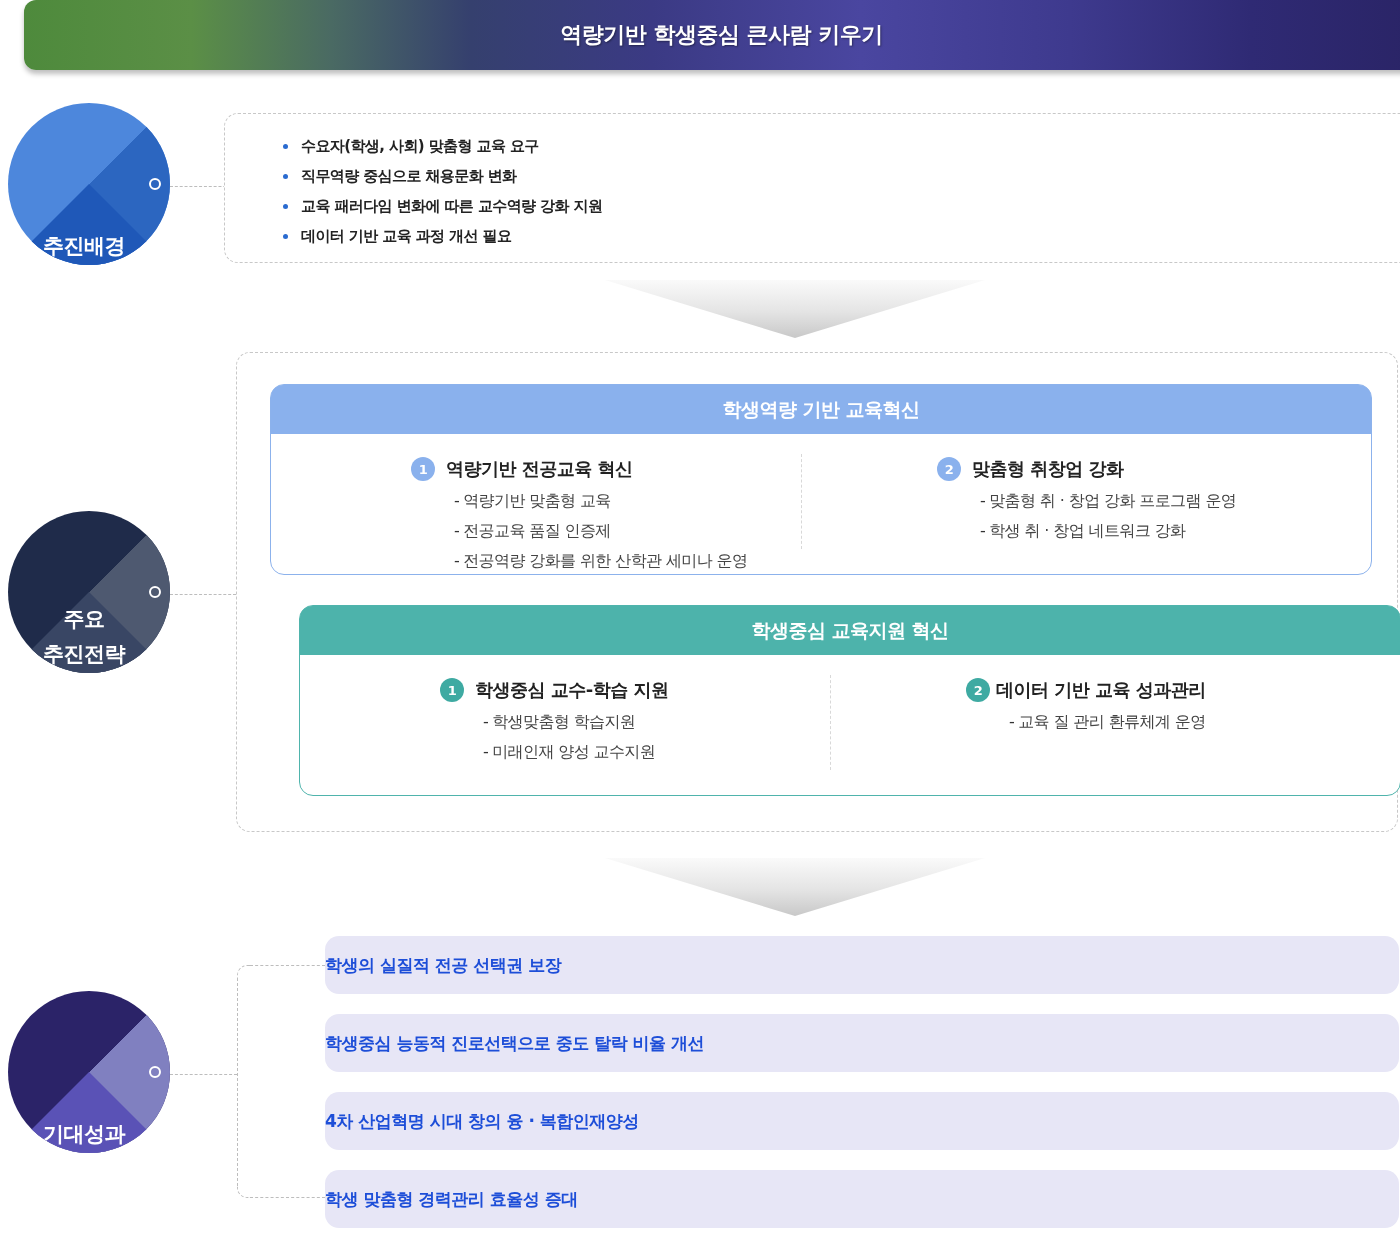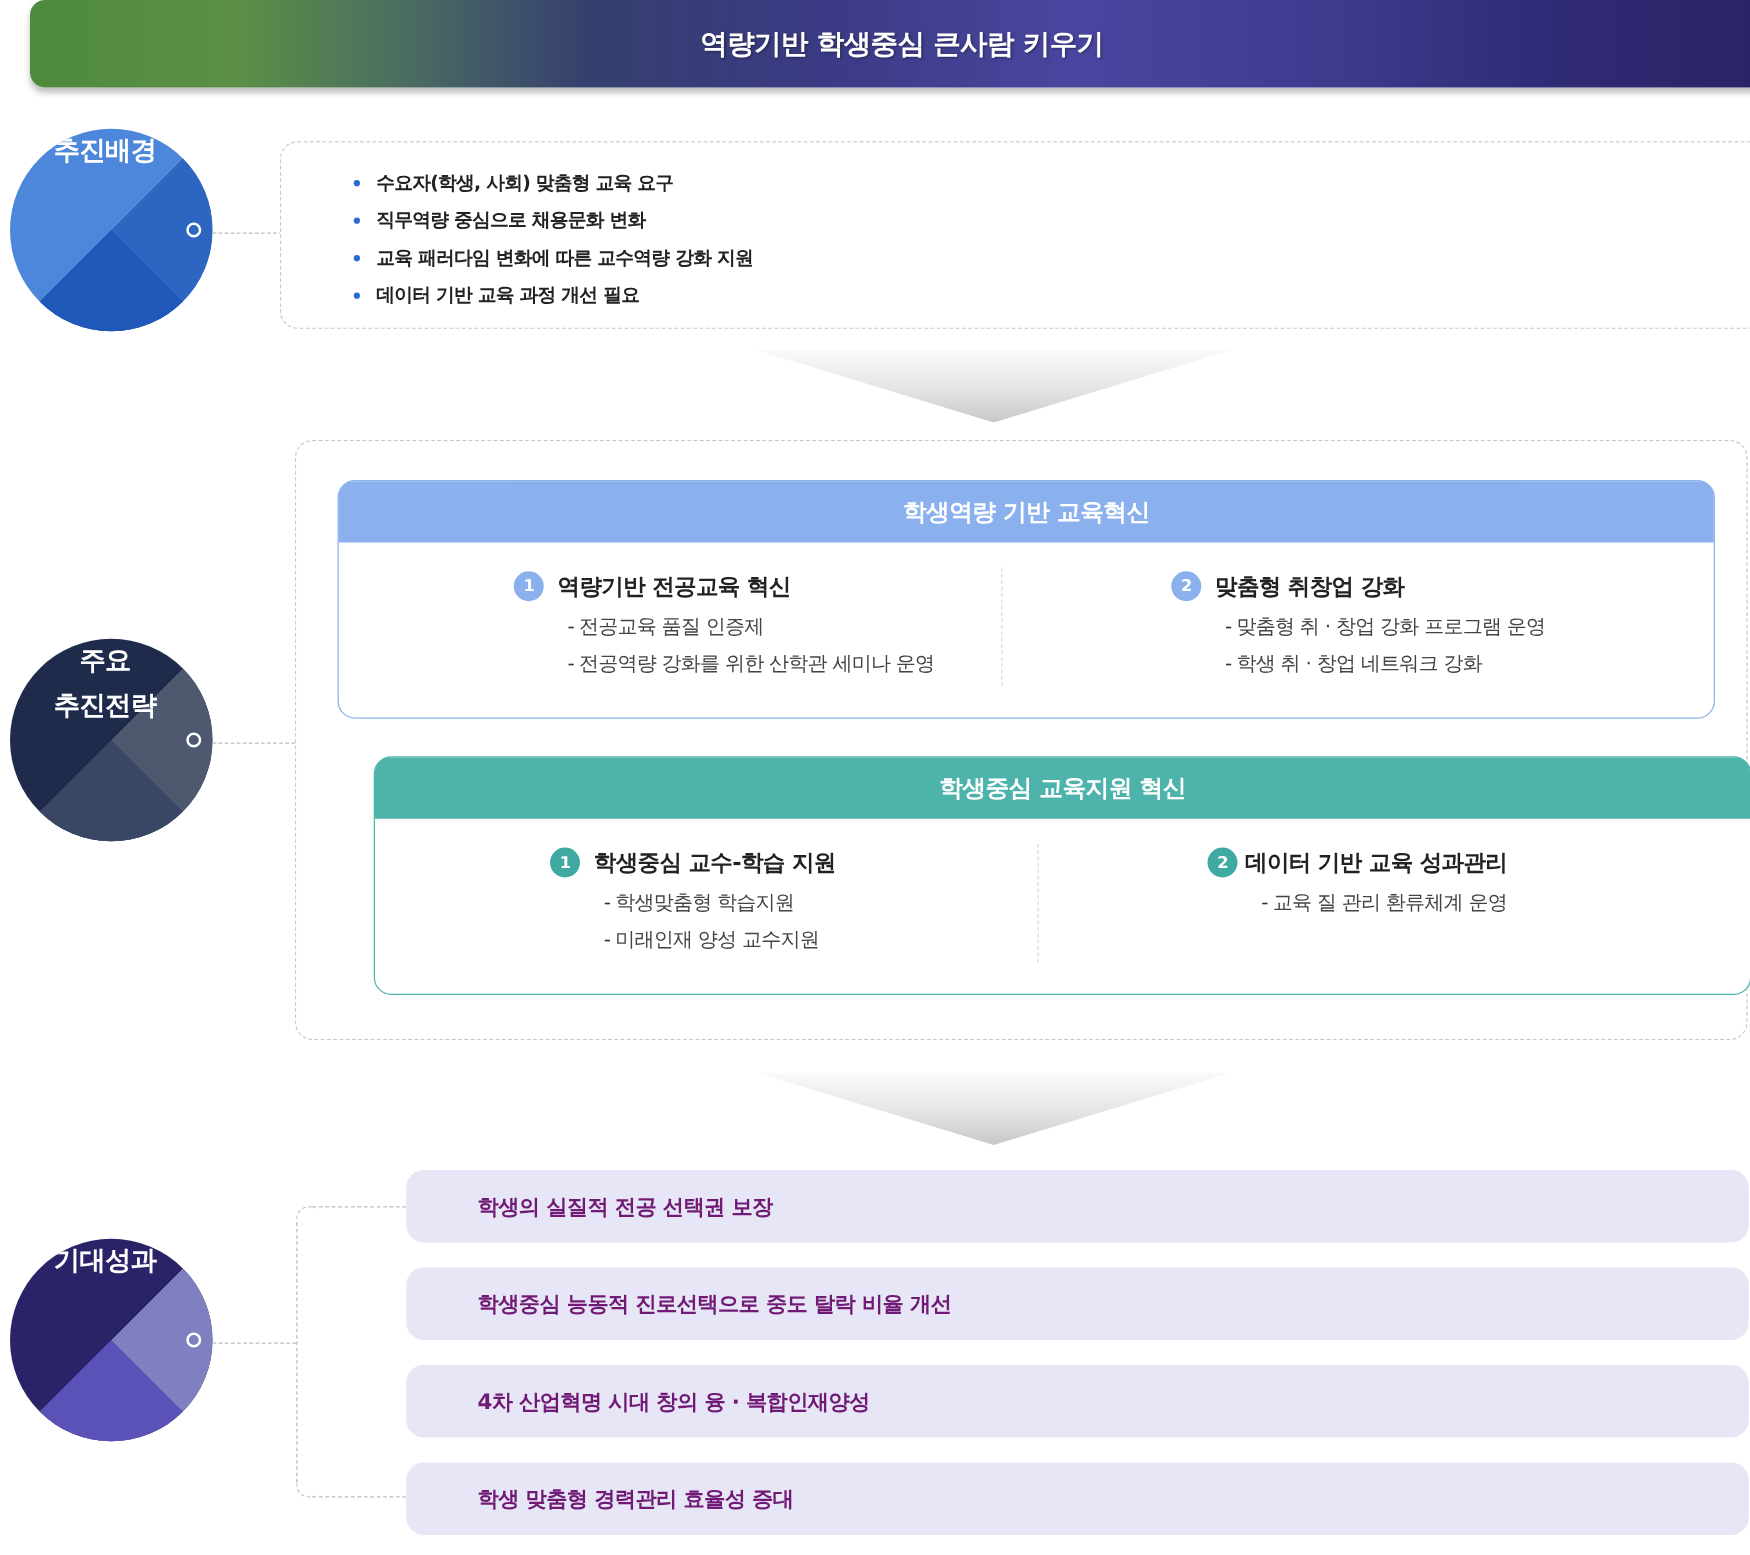--- a/index.html
+++ b/index.html
@@ -15,21 +15,21 @@
       display: flex; align-items: center; justify-content: center; margin-left: 24px;
     }
     .banner-title {
       color: #ffffff; font-size: 22px; font-weight: bold; letter-spacing: -0.5px;
       text-shadow: 1px 1px 2px rgba(0,0,0,0.4);
     }
 
     
     .circle {
       position: absolute; width: 162px; height: 162px; border-radius: 50%;
-      overflow: hidden; display: flex; align-items: flex-start; justify-content: center;
+      overflow: hidden; display: flex; align-items: flex-end; justify-content: center;
     }
     .circle .seg { position: absolute; inset: 0; }
     .circle-label {
       position: relative; z-index: 2; color: #fff; font-weight: bold; font-size: 21px;
       text-align: center; line-height: 1.7; letter-spacing: -0.5px;
       margin-left: -10px;
     }
     .circle-dot {
       position: absolute; z-index: 3; width: 12px; height: 12px; border: 2.5px solid #fff;
       border-radius: 50%; background: transparent; right: 9px; top: 75px;
@@ -104,22 +104,22 @@
     }
     .panel-blue .num { background: #8ab1ed; }
     .panel-teal .num { background: #3eaaa2; }
     .col-items { list-style: none; margin-left: 43px; margin-top: 4px; }
     .col-items li { font-size: 16px; color: #444; height: 30px; line-height: 30px; letter-spacing: -0.6px; }
     .col-items li .dash { margin-right: 4px; color: #333; }
 
     
     .outcome {
       position: absolute; left: 325px; width: 1074px; height: 58px; background: #e7e6f6;
-      border-radius: 14px; display: flex; align-items: center; padding-left: 57px;
-      font-size: 17px; font-weight: bold; color: #701a75; letter-spacing: -0.5px;
+      border-radius: 14px; display: flex; align-items: center; 
+      font-size: 17px; font-weight: bold; color: #1d4ed8; letter-spacing: -0.5px;
     }
     .outcome-corner {
       position: absolute; width: 14px; height: 14px; border: 1.5px dashed #bdbdbd;
     }
   </style>
 </head>
 <body>
 
 <div class="banner">
   <span class="banner-title">역량기반 학생중심 큰사람 키우기</span>
@@ -161,20 +161,21 @@
     <div class="panel-head">
       <span>학생역량 기반 교육혁신</span>
     </div>
     <div class="panel-body">
       <div class="col col-1">
         <div class="col-title">
           <span class="num">1</span>
           <span>역량기반 전공교육 혁신</span>
         </div>
         <ul class="col-items">
+          <li><span class="dash">-</span><span>역량기반 맞춤형 교육</span></li>
           <li><span class="dash">-</span><span>전공교육 품질 인증제</span></li>
           <li><span class="dash">-</span><span>전공역량 강화를 위한 산학관 세미나 운영</span></li>
         </ul>
       </div>
       <div class="col-divider"></div>
       <div class="col col-2">
         <div class="col-title">
           <span class="num">2</span>
           <span>맞춤형 취창업 강화</span>
         </div>

